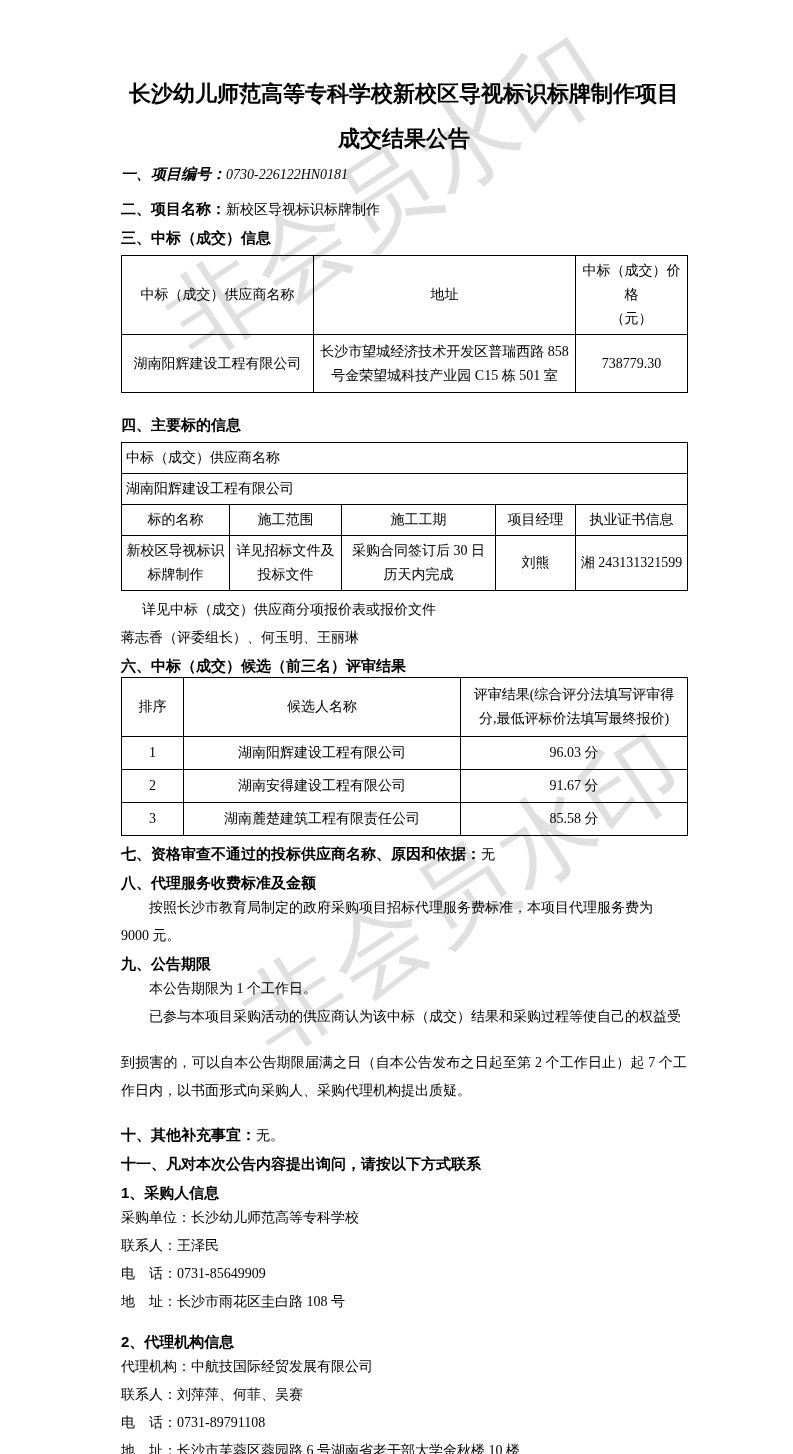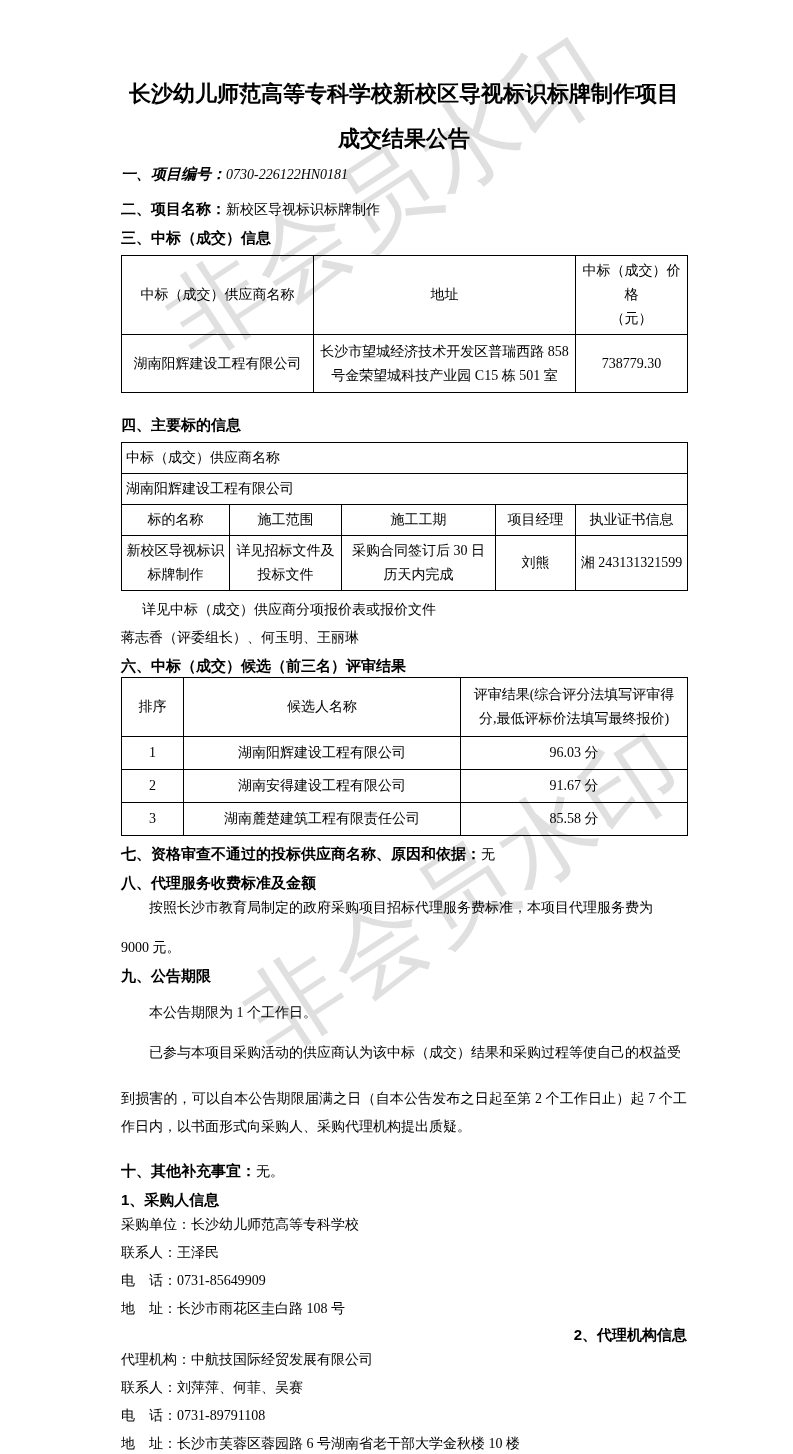--- a/index.html
+++ b/index.html
@@ -49,21 +49,21 @@
   #s3 { margin-top:8px; }
   #s4 { margin-top:22px; }
   #s5 { margin-top:6px; }
   #s6 { margin-top:8px; }
   #s7 { margin-top:8px; }
   #s8 { margin-top:8px; }
   #s9 { margin-top:4px; }
   #s10 { margin-top:20px; }
   #s11 { margin-top:8px; }
   #sub1 { margin-top:8px; }
-  #sub2 { margin-top:2px;text-align:right; }
+  #sub2 { margin-top:16px; }
 
   table {
     border-collapse:collapse;
     table-layout:fixed;
     width:566px;
   }
   td {
     border:1px solid #000;
     text-align:center;
     vertical-align:middle;
@@ -80,21 +80,21 @@
   .t2 .r2 td { height:19px; text-align:left; }
   .t2 .r3 td { height:21px; }
   .t2 .r4 td { height:48px; }
   .t3 { margin-top:0; }
   .t3 .hdr td { height:52px; }
   .t3 .data td { height:26px; }
   .prewrap { white-space:pre-line; }
   .nowrap { white-space:nowrap; }
 
   .indent { text-indent:28px; }
-  .p28 { line-height:28px; margin-top:12px; text-align:justify; }
+  .p28 { line-height:28px; margin-top:0; text-align:justify; }
   #note { margin-top:9px; text-indent:21px; }
   #names { margin-top:8px; }
   #s8p1 { line-height:28px; white-space:nowrap; }
   #p9c { margin-top:18px; }
   .clines div { line-height:28px; }
 </style>
 </head>
 <body>
 
 <div class="page">
@@ -227,20 +227,23 @@
       <span class="h">九、公告期限</span>
     </div>
     <div class="sec p28 indent">本公告期限为 1 个工作日。</div>
     <div class="sec p28 indent">已参与本项目采购活动的供应商认为该中标（成交）结果和采购过程等使自己的权益受</div>
     <div class="sec p28" id="p9c">到损害的，可以自本公告期限届满之日（自本公告发布之日起至第 2 个工作日止）起 7 个工作日内，以书面形式向采购人、采购代理机构提出质疑。</div>
 
     <div class="sec" id="s10">
       <span class="h">十、其他补充事宜：</span><span>无。</span>
     </div>
 
+    <div class="sec" id="s11">
+      <span class="h">十一、凡对本次公告内容提出询问，请按以下方式联系</span>
+    </div>
 
     <div class="sec" id="sub1">
       <span class="h">1、采购人信息</span>
     </div>
     <div class="clines">
       <div>采购单位：长沙幼儿师范高等专科学校</div>
       <div>联系人：王泽民</div>
       <div>电　话：0731-85649909</div>
       <div>地　址：长沙市雨花区圭白路 108 号</div>
     </div>

